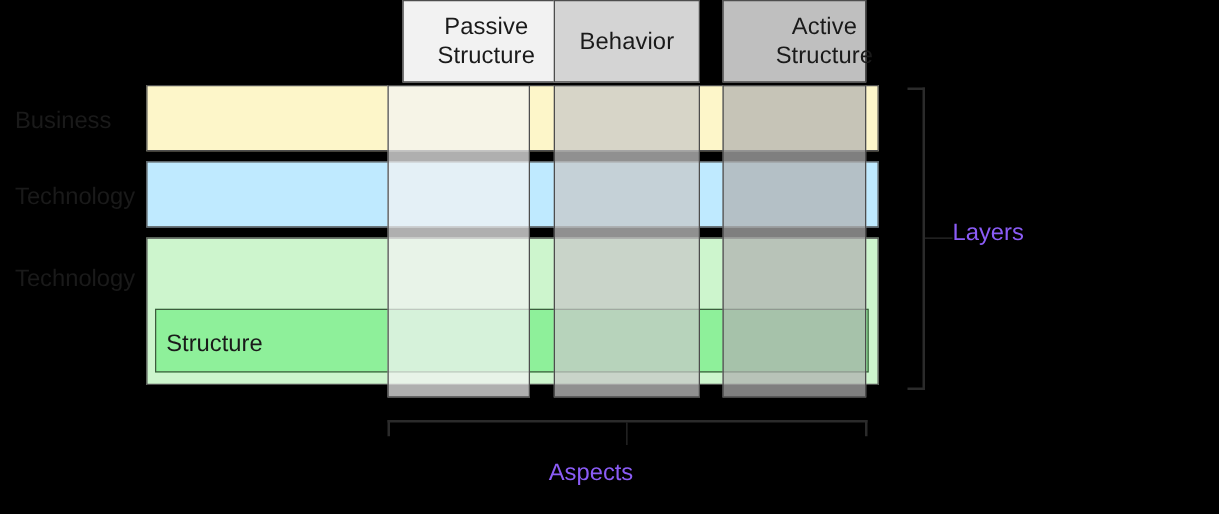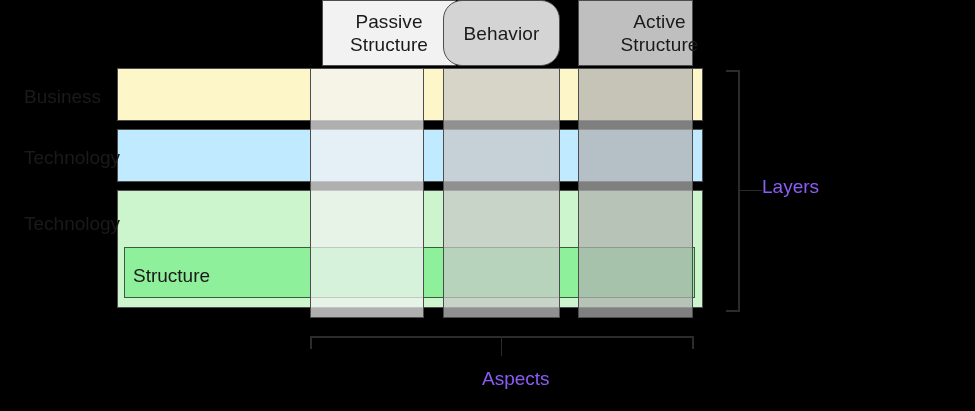--- a/index.html
+++ b/index.html
@@ -32,21 +32,21 @@
   
   .row-bar{
     position:absolute;
     left:117px;
     width:586px;
     box-sizing:border-box;
     border:1px solid #4d4d4d;
   }
   .row-label{
     position:absolute;
-    left:24px;
+    left:12px;
     font-size:19px;
     color:#1a1a1a;
     line-height:1;
     white-space:nowrap;
   }
 
   
   .col-band{
     position:absolute;
     top:68px;
@@ -98,21 +98,21 @@
 
   <div class="row-label" style="top:87px;">Business</div>
   <div class="row-label" style="top:148px;">Technology</div>
   <div class="row-label" style="top:214px;">Technology</div>
   <div class="row-label" style="top:266px;left:133px;">Structure</div>
 
   <div class="col-head" style="left:322px;width:134px;background:#f2f2f2;">
     <span>Passive</span>
     <span>Structure</span>
   </div>
-  <div class="col-head" style="left:443px;width:117px;background:#d4d4d4;border-radius:19px;">
+  <div class="col-head" style="left:443px;width:117px;background:#d4d4d4;">
     <span>Behavior</span>
   </div>
   <div class="col-head" style="left:578px;width:115px;background:#bfbfbf;padding-left:48px;">
     <span>Active</span>
     <span>Structure</span>
   </div>
 
   <div class="brk" style="left:718px;top:64px;width:40px;height:250px;">
 
     <div class="brk-line" style="left:20px;top:6px;width:2px;height:242px;"></div>
@@ -128,15 +128,15 @@
   <div class="brk" style="left:308px;top:332px;width:388px;height:30px;">
 
     <div class="brk-line" style="left:2px;top:4px;width:384px;height:2px;"></div>
 
     <div class="brk-line" style="left:2px;top:4px;width:2px;height:13px;"></div>
 
     <div class="brk-line" style="left:384px;top:4px;width:2px;height:13px;"></div>
 
     <div class="brk-line" style="left:193px;top:6px;width:1px;height:18px;"></div>
   </div>
-  <div class="side-label" style="left:482px;top:368px;">Aspects</div>
+  <div class="side-label" style="left:439px;top:368px;">Aspects</div>
 
 </div>
 
 </body></html>

